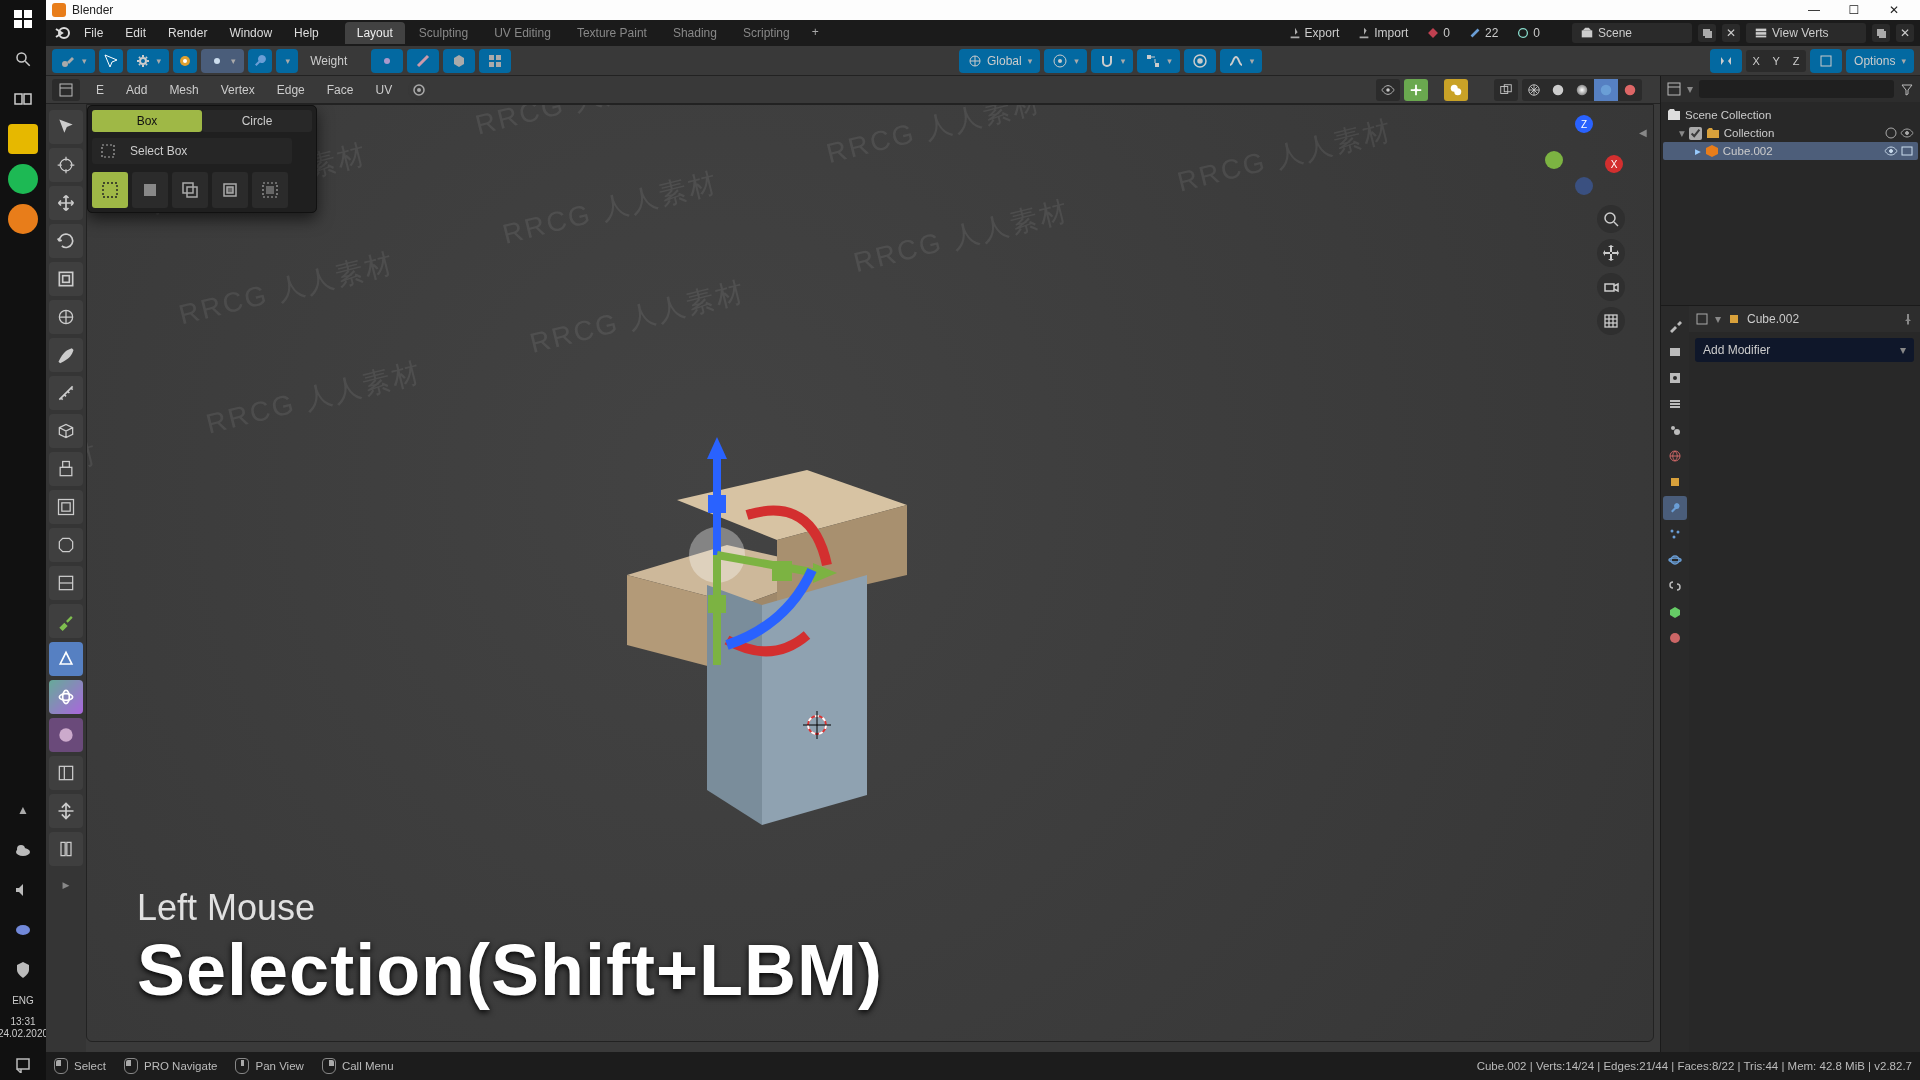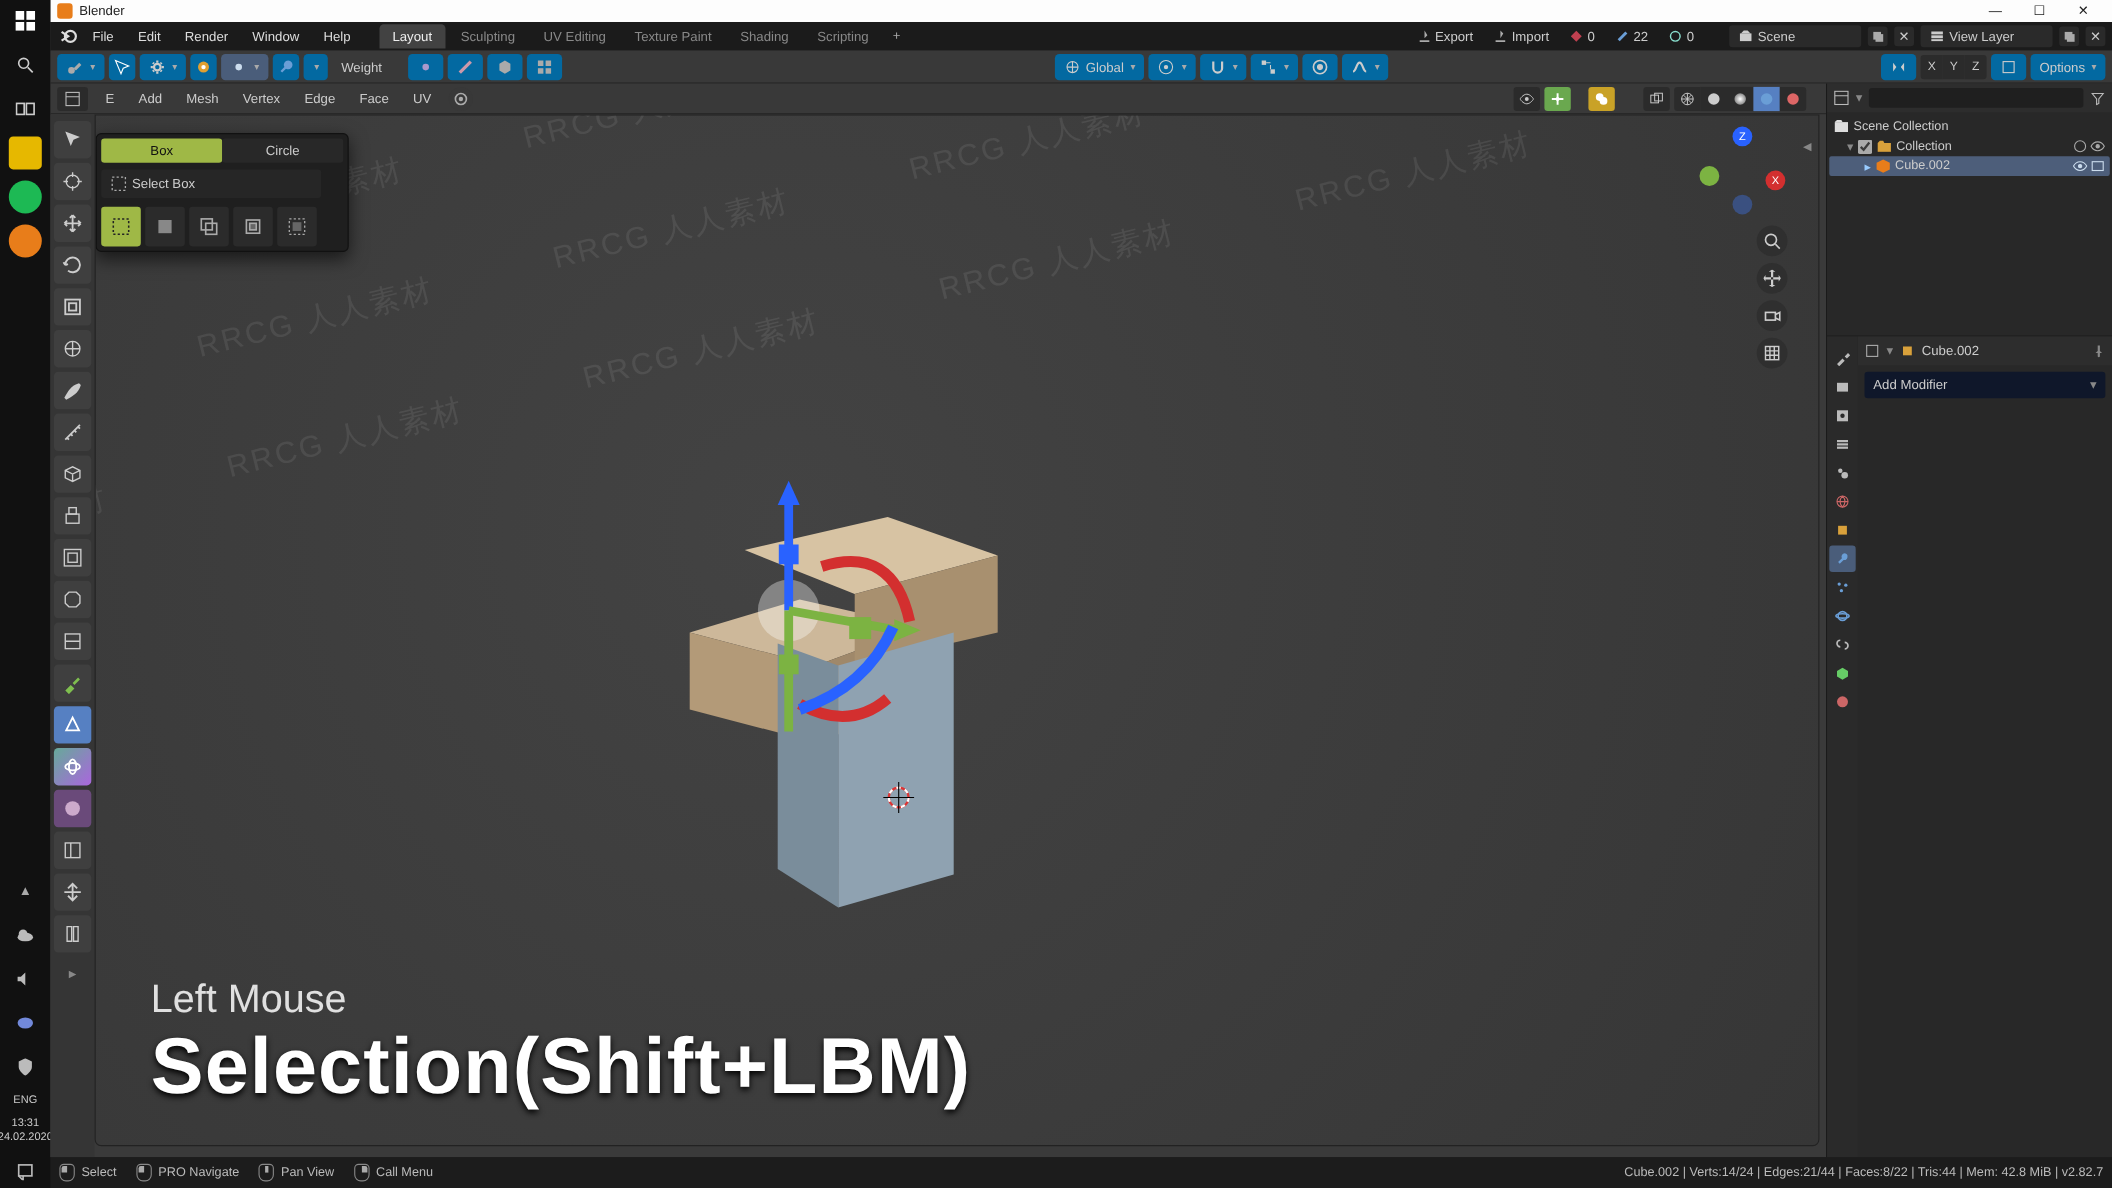--- a/index.html
+++ b/index.html
@@ -78,21 +78,21 @@
 
 .viewport { flex: 1; position: relative; background: radial-gradient(circle at 40% 40%, #434343, #363636); overflow: hidden; border: 1px solid #222; border-radius: 0 0 6px 6px; margin: 0 6px 10px 0; }
 .viewport .watermark { position: absolute; inset: 0; pointer-events: none; opacity: 0.08; display: flex; flex-wrap: wrap; align-content: flex-start; gap: 60px 90px; padding: 30px; transform: rotate(-14deg) scale(1.25); }
 .viewport .watermark span { color: #fff; font-size: 22px; letter-spacing: 2px; }
 
 
 .tool-popup { position: absolute; left: 121px; top: 108px; background: #1f1f1f; border: 1px solid #111; border-radius: 5px; padding: 4px; box-shadow: 0 6px 16px rgba(0,0,0,.6); }
 .tool-popup .tabrow { display: flex; gap: 0; margin-bottom: 6px; }
 .tool-popup .tp-tab { width: 110px; height: 22px; display: flex; align-items: center; justify-content: center; border-radius: 3px; background: #282828; }
 .tool-popup .tp-tab.active { background: #9fb846; color: #111; }
-.tool-popup .toolname { width: 200px; padding: 5px 8px; background: #262626; border-radius: 3px; margin-bottom: 8px; display: flex; align-items: center; gap: 4px; }
+.tool-popup .toolname { width: 200px; padding: 5px 8px; background: #262626; border-radius: 3px; margin-bottom: 8px; display: flex; align-items: center; gap: 14px; }
 .tool-popup .moderow { display: flex; gap: 4px; }
 .tool-popup .modebtn { width: 36px; height: 36px; background: #2b2b2b; border-radius: 3px; display: flex; align-items: center; justify-content: center; }
 .tool-popup .modebtn.active { background: #9fb846; }
 
 
 .navgizmo { position: absolute; right: 30px; top: 10px; width: 80px; height: 80px; }
 .navgizmo .axis-circle { width: 80px; height: 80px; position: relative; }
 .navgizmo .ax { position: absolute; width: 18px; height: 18px; border-radius: 50%; display: flex; align-items: center; justify-content: center; font-size: 10px; color: #fff; }
 .navgizmo .ax.z { background: #2962ff; left: 32px; top: 0; }
 .navgizmo .ax.y { background: #7cb342; left: 2px; top: 36px; }
@@ -286,21 +286,21 @@
             <rect x="4" y="4" width="7" height="7"></rect>
           </svg>
         </div>
       <div class="del" style="font-size:12px;">✕</div>
       <div class="scene-field">
           <svg class="ic" viewBox="0 0 16 16" fill="#ccc">
             <rect x="2" y="3" width="12" height="3"></rect>
             <rect x="2" y="7" width="12" height="3"></rect>
             <rect x="2" y="11" width="12" height="2"></rect>
           </svg>
-          <span>View Layer</span>
+          <span>View Verts</span>
         </div>
       <div class="newcopy">
           <svg width="12" height="12" viewBox="0 0 12 12" fill="#aaa">
             <rect x="2" y="2" width="7" height="7"></rect>
             <rect x="4" y="4" width="7" height="7"></rect>
           </svg>
         </div>
       <div class="del" style="font-size:12px;">✕</div>
     </div>
   </div>
@@ -643,21 +643,21 @@
             <span>RRCG 人人素材</span>
               <span>RRCG 人人素材</span>
               <span>RRCG 人人素材</span>
               <span>RRCG 人人素材</span>
             <span>RRCG 人人素材</span>
               <span>RRCG 人人素材</span>
               <span>RRCG 人人素材</span>
               <span>RRCG 人人素材</span>
           </div>
 
-          <div class="tool-popup" style="top:16px;left:0;">
+          <div class="tool-popup" style="top:0;left:0;">
             <div class="tabrow">
               <div class="tp-tab active">Box</div>
               <div class="tp-tab">Circle</div>
             </div>
             <div class="toolname">
               <svg width="16" height="16" viewBox="0 0 16 16" fill="none" stroke="#aaa" stroke-width="1.2" stroke-dasharray="2 2">
                   <rect x="2" y="2" width="12" height="12"></rect>
                 </svg>
               <span>Select Box</span>
             </div>

